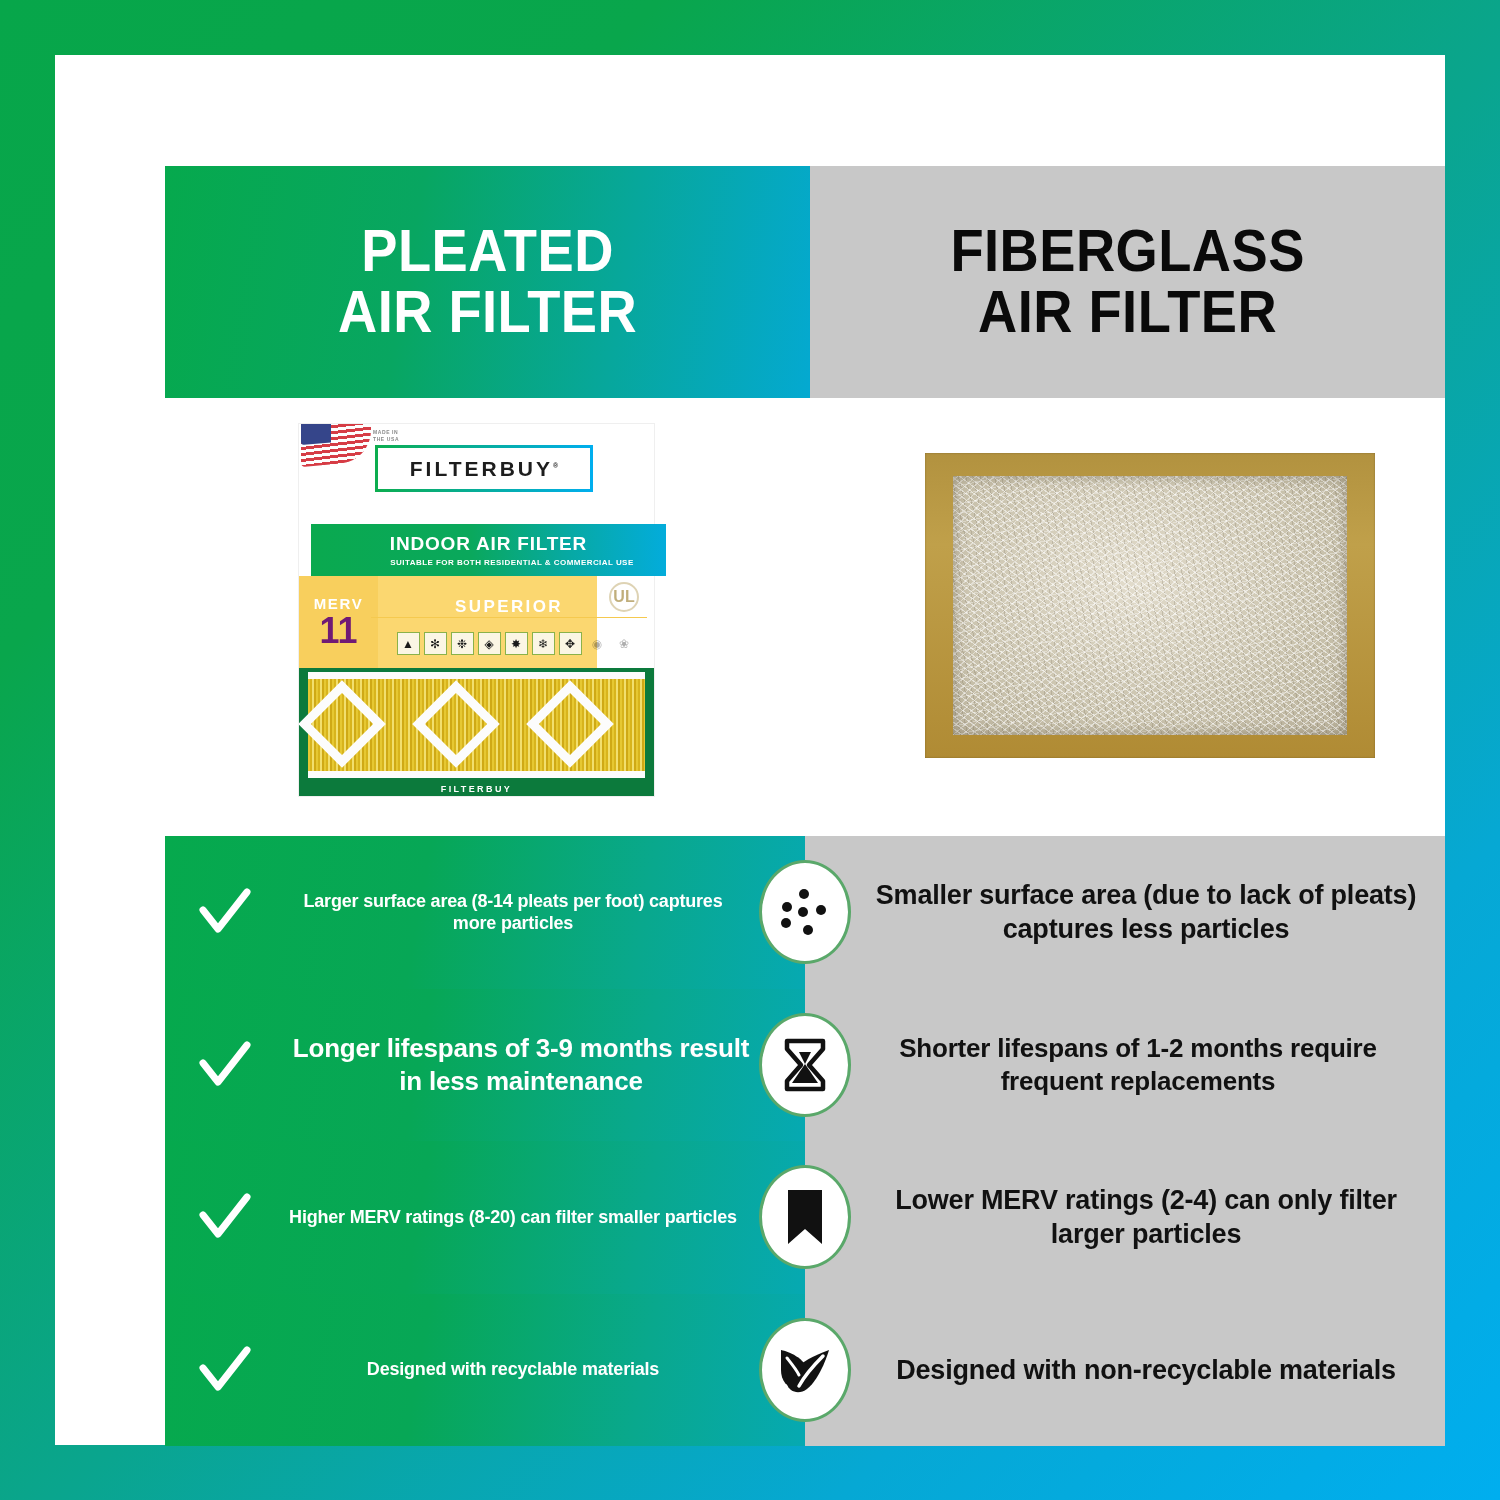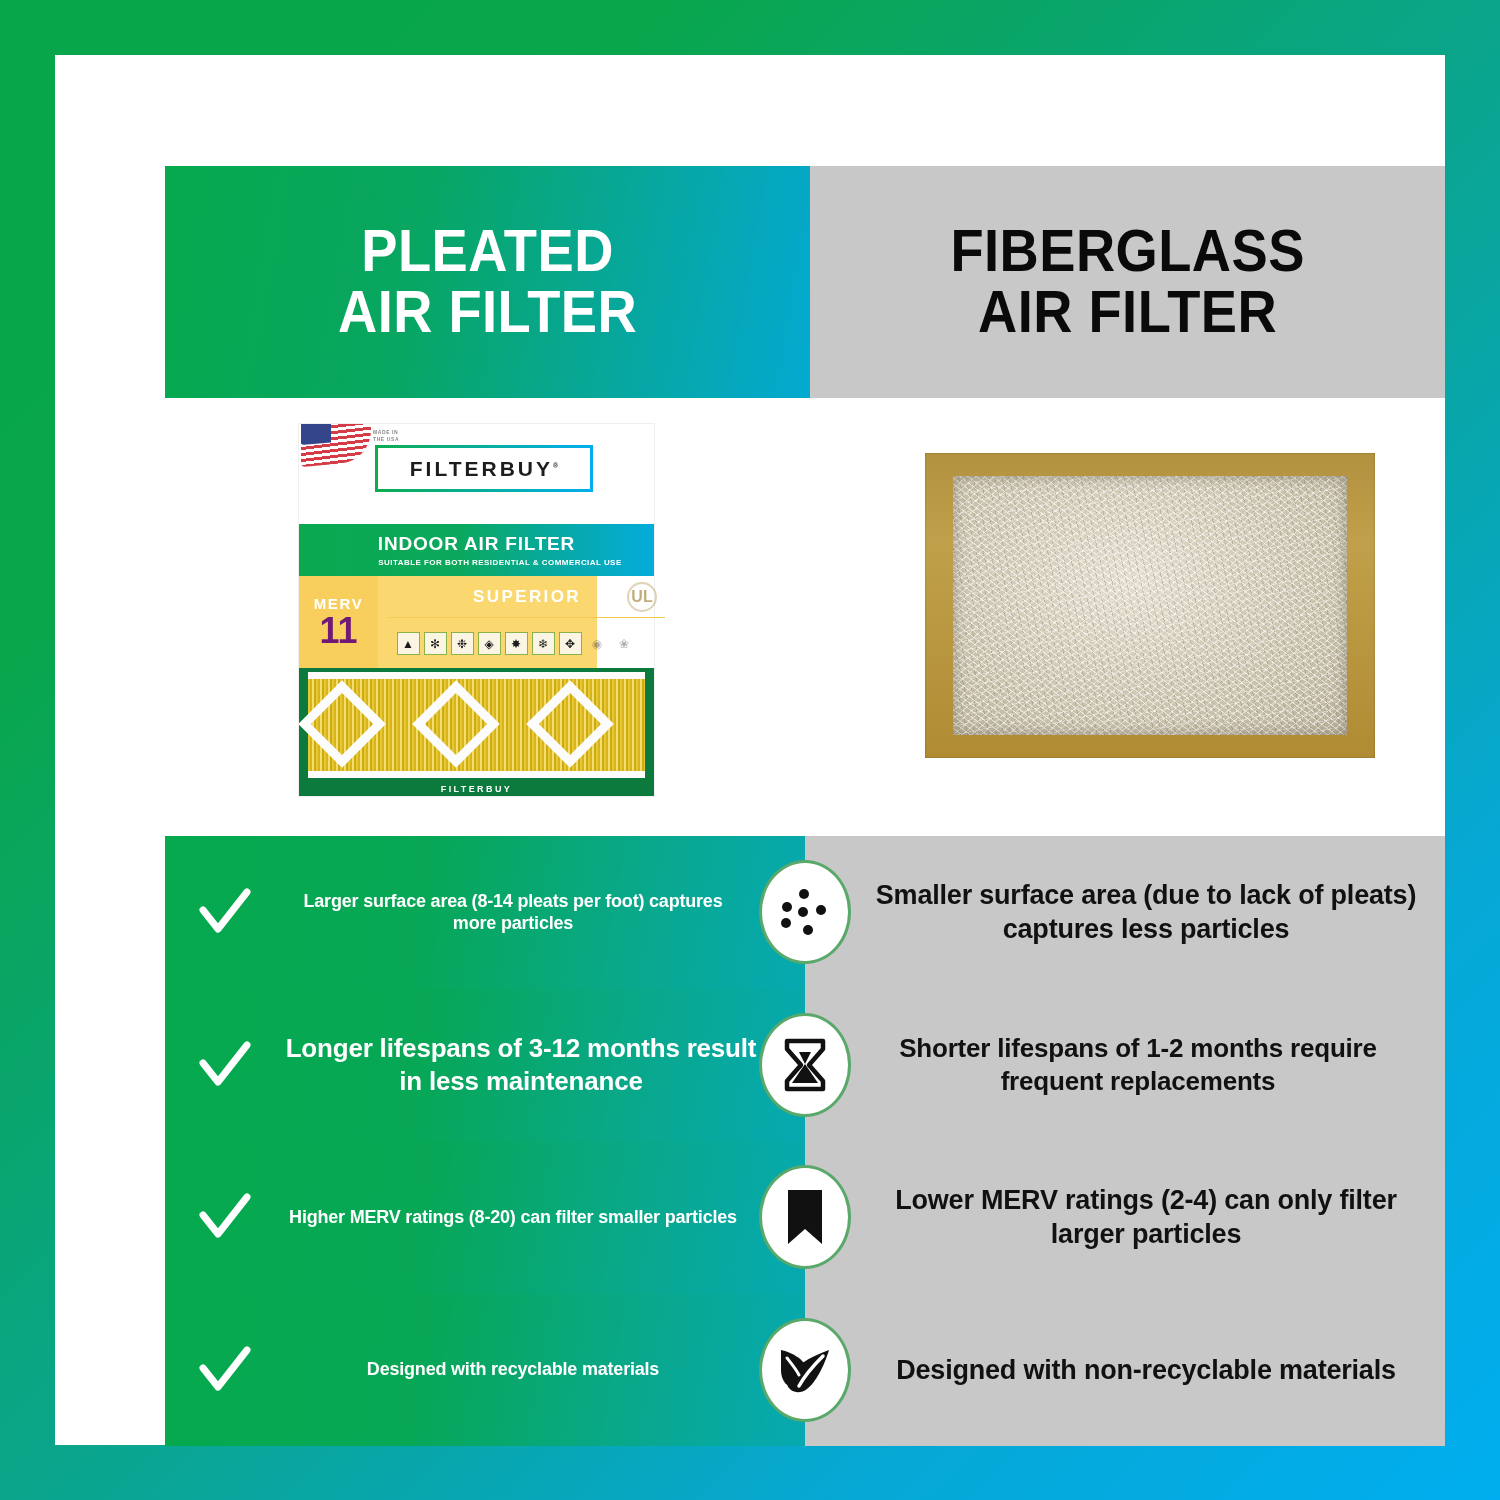--- a/index.html
+++ b/index.html
@@ -95,42 +95,42 @@
     display:flex; align-items:center; justify-content:center;
   }
   .pf-logotext{
     font-size:21px; font-weight:bold; color:#1d1d1d;
     letter-spacing:3.0px; font-family:"Liberation Sans", sans-serif;
   }
   .pf-logotext sup{ font-size:7px; vertical-align:super; letter-spacing:0; }
 
   
   .pf-band{
-    position:absolute; left:0; top:100px; width:355px; height:52px;
+    position:absolute; left:12px; top:100px; width:355px; height:52px;
     background:linear-gradient(90deg,#0aa94f 0%,#0aa85c 45%,#07a9a2 72%,#03acdb 100%);
     display:flex; flex-direction:column; align-items:center; justify-content:center;
   }
   .pf-band-t1{ color:#fff; font-weight:bold; font-size:19px; letter-spacing:0.8px; }
   .pf-band-t2{ color:#fff; font-weight:bold; font-size:8px; letter-spacing:0.45px; margin-top:3px;padding-left:47px; }
 
   
   .pf-yellow{
     position:absolute; left:0; top:152px; width:298px; height:92px;
     background:#fbd770;
   }
   .pf-merv{
     position:absolute; left:0; top:0; width:79px; height:92px;
     background:#f8cf5d;
     display:flex; flex-direction:column; align-items:center; justify-content:center;
   }
   .pf-merv-l{ color:#fff; font-weight:bold; font-size:15px; letter-spacing:1.6px; }
   .pf-merv-n{ color:#701a75; font-weight:bold; font-size:36px; line-height:1; margin-top:1px; }
   .pf-sup-row{
-    position:absolute; left:90px; top:0; width:276px; height:42px;
-    display:flex; align-items:center; justify-content:center;
+    position:absolute; left:72px; top:0; width:276px; height:42px;
+    display:flex; align-items:flex-end; justify-content:center;
     border-bottom:1px solid #f5c94f;
   }
   .pf-sup{ color:#ffffff; font-weight:bold; font-size:17px; letter-spacing:2.4px; }
   .pf-ul{
     position:absolute; right:8px; top:6px; width:30px; height:30px;
     border-radius:50%;
     border:2px solid rgba(160,130,40,.35);
     color:rgba(150,120,35,.6); font-size:16px; font-weight:bold;
     display:flex; align-items:center; justify-content:center;
   }
@@ -351,21 +351,21 @@
         </div>
       </div>
 
       <div class="row wide">
         <div class="cell-left">
           <div class="check">
             <svg width="58" height="58" viewBox="0 0 58 58">
               <path d="M8 27 L23 46 L52 9" fill="none" stroke="#ffffff" stroke-width="7" stroke-linecap="round" stroke-linejoin="round"></path>
             </svg>
           </div>
-          <div class="ltext">Longer lifespans of 3-12 months result in less maintenance</div>
+          <div class="ltext">Longer lifespans of 3-9 months result in less maintenance</div>
         </div>
         <div class="cell-right">
           <div class="rtext">Shorter lifespans of 1-2 months require frequent replacements</div>
         </div>
         <div class="medallion">
           <div class="glyph">
             <svg width="50" height="56" viewBox="0 0 50 56">
               <path d="M7 4 H43 V12 L29 28 L43 44 V52 H7 V44 L21 28 L7 12 Z" fill="none" stroke="#111" stroke-width="4.5" stroke-linejoin="round"></path>
               <path d="M25 27 L38 46 H12 Z" fill="#111"></path>
               <path d="M25 27 L19 15 H31 Z" fill="#111"></path>

